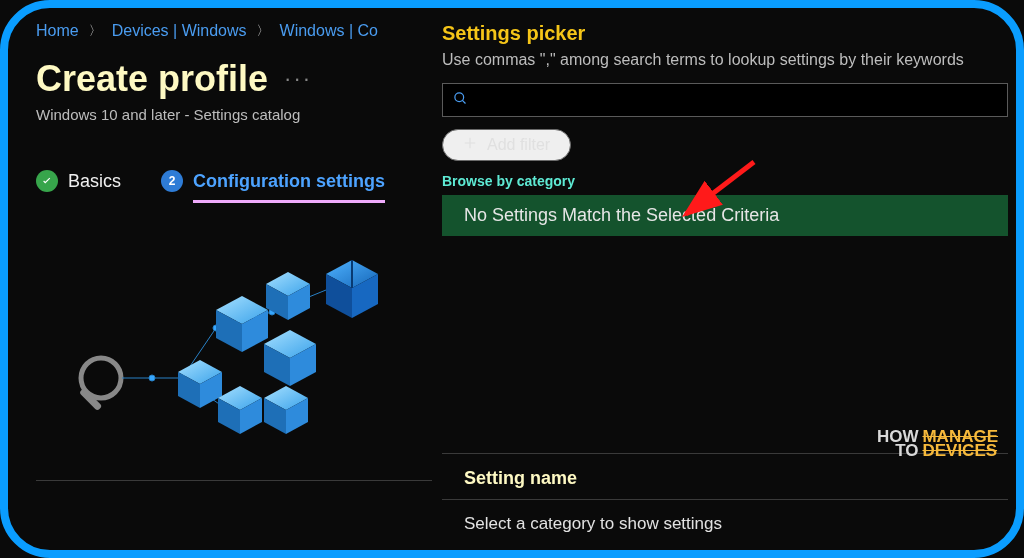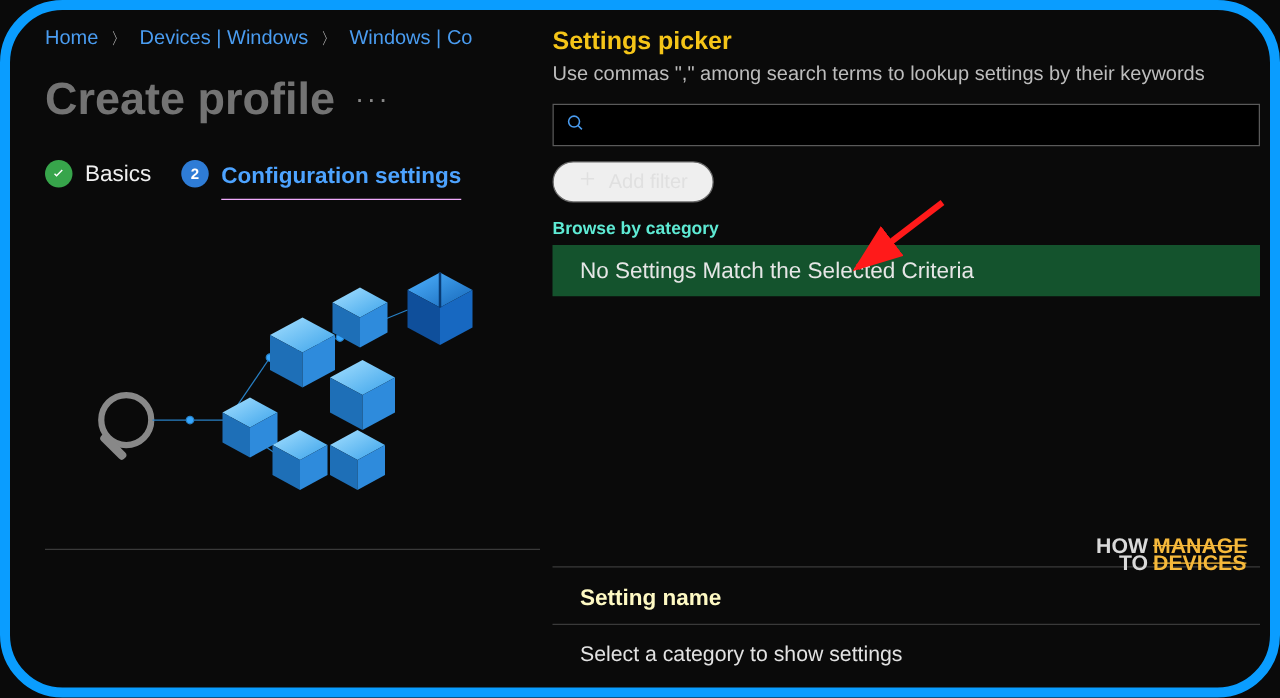--- a/index.html
+++ b/index.html
@@ -31,53 +31,53 @@
     .breadcrumbs .chev { color: #bdbdbd; font-size: 13px; }
     .page-title-row {
       display: flex;
       align-items: center;
       gap: 16px;
       margin-top: 18px;
     }
     .page-title {
       font-size: 36px;
       font-weight: 600;
-      color: #737373;
+      color: #fef9c3;
     }
     .ellipsis { color: #888; font-size: 22px; letter-spacing: 2px; cursor: pointer; }
     .subtitle {
       color: #bdbdbd;
       font-size: 15px;
       margin-top: 6px;
     }
     .wizard-steps {
       display: flex;
-      gap: 24px;
-      margin-top: 28px;
+      gap: 40px;
+      margin-top: 47px;
       align-items: center;
       text-align: right;
     }
     .step { display: flex; align-items: center; gap: 10px; font-size: 18px; }
     .step.done .circle {
       width: 22px; height: 22px; border-radius: 50%;
       background: #37a54b;
       display: flex; align-items: center; justify-content: center;
     }
     .step.done .circle svg { width: 14px; height: 14px; fill: #fff; }
     .step.done .label { color: #f0f0f0; }
     .step.active .circle {
       width: 22px; height: 22px; border-radius: 50%;
       background: #2e7cd6;
       color: #fff; font-size: 12px; font-weight: 600;
       display: flex; align-items: center; justify-content: center;
     }
     .step.active .label {
       color: #4da3ff;
       font-weight: 600;
-      border-bottom: 1px solid #f0abfc;
+      border-bottom: 3px solid #f0abfc;
       padding-bottom: 8px;
       margin-bottom: -11px;
     }
     .illus {
       margin-top: 46px;
       margin-left: 30px;
       width: 330px;
     }
     .left-divider {
       border: 0; border-top: 1px solid #3a3a3a;
@@ -183,20 +183,21 @@
     <span class="chev">〉</span>
     <span class="crumb">Devices | Windows</span>
     <span class="chev">〉</span>
     <span class="crumb">Windows | Co</span>
   </nav>
 
   <div class="page-title-row">
     <h1 class="page-title">Create profile</h1>
     <span class="ellipsis">···</span>
   </div>
+  <div class="subtitle">Windows 10 and later - Settings catalog</div>
 
   <div class="wizard-steps">
     <div class="step done">
       <span class="circle">
         <svg viewBox="0 0 24 24">
             <path d="M9 16.2l-3.5-3.5 1.4-1.4L9 13.4l7.1-7.1 1.4 1.4z"></path>
           </svg>
       </span>
       <span class="label">Basics</span>
     </div>

